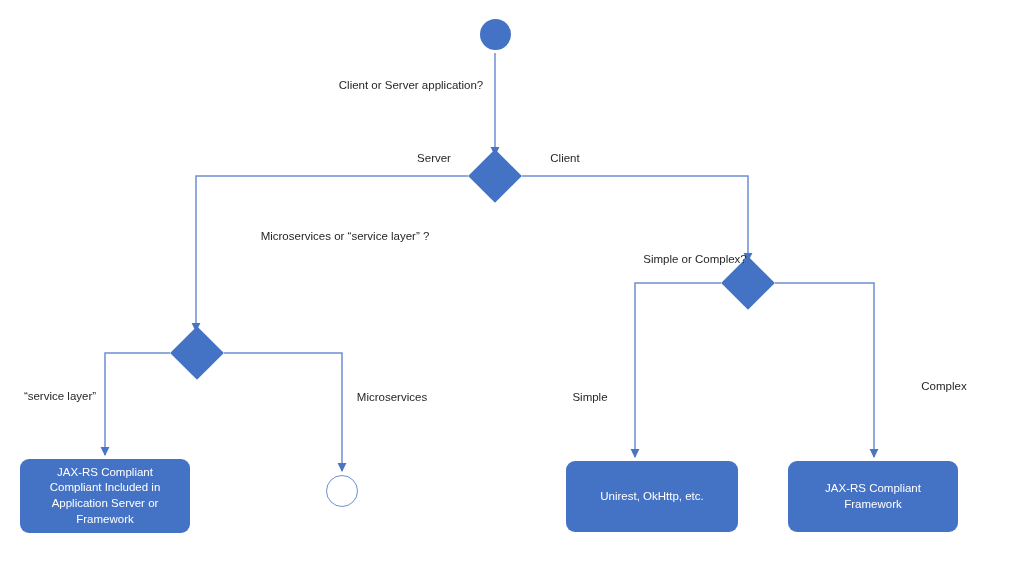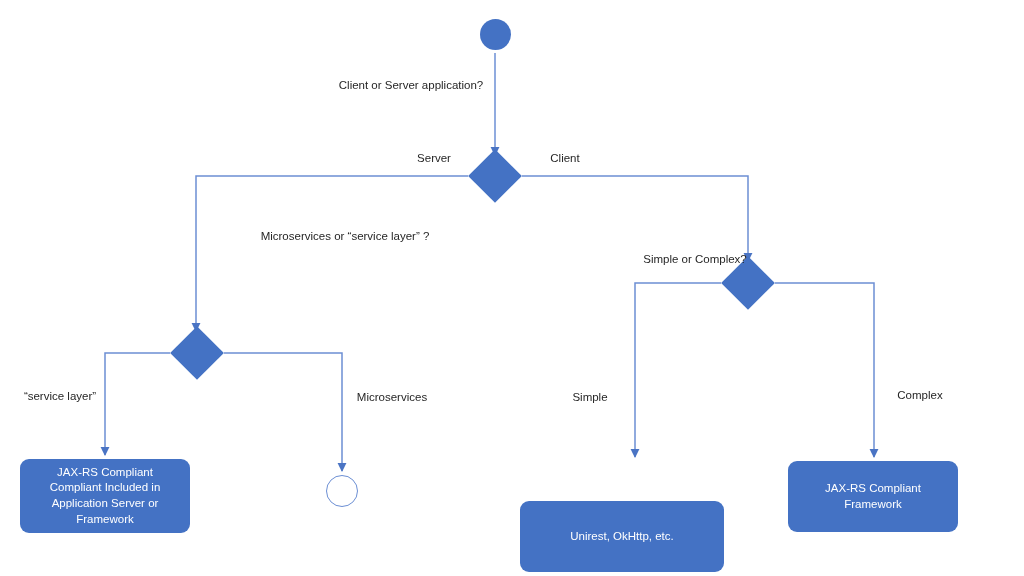--- a/index.html
+++ b/index.html
@@ -111,21 +111,21 @@
     <div>
       <span class="box-text">JAX-RS Compliant</span>
       <span class="box-text">Compliant Included in</span>
       <span class="box-text">Application Server or</span>
       <span class="box-text">Framework</span>
     </div>
   </div>
 
   <div class="node end-circle" style="left:326px; top:475px; width:32px; height:32px;"></div>
 
-  <div class="node proc-box" style="left:520px; top:461px; width:204px; height:71px;margin-top:40px;">
+  <div class="node proc-box" style="left:566px; top:461px; width:172px; height:71px;">
     <div>
       <span class="box-text">Unirest, OkHttp, etc.</span>
     </div>
   </div>
 
   <div class="node proc-box" style="left:788px; top:461px; width:170px; height:71px;">
     <div>
       <span class="box-text">JAX-RS Compliant</span>
       <span class="box-text">Framework</span>
     </div>
@@ -140,15 +140,15 @@
   <div class="edge-label" style="left:321px; top:236px;padding-left:48px;">Microservices or “service layer” ?</div>
 
   <div class="edge-label" style="left:695px; top:227px;margin-top:32px;">Simple or Complex?</div>
 
   <div class="edge-label" style="left:60px; top:396px;">“service layer”</div>
 
   <div class="edge-label" style="left:392px; top:397px;">Microservices</div>
 
   <div class="edge-label" style="left:590px; top:397px;">Simple</div>
 
-  <div class="edge-label" style="left:920px; top:386px;margin-top:9px;">Complex</div>
+  <div class="edge-label" style="left:944px; top:386px;">Complex</div>
 
 </div>
 
 </body></html>

